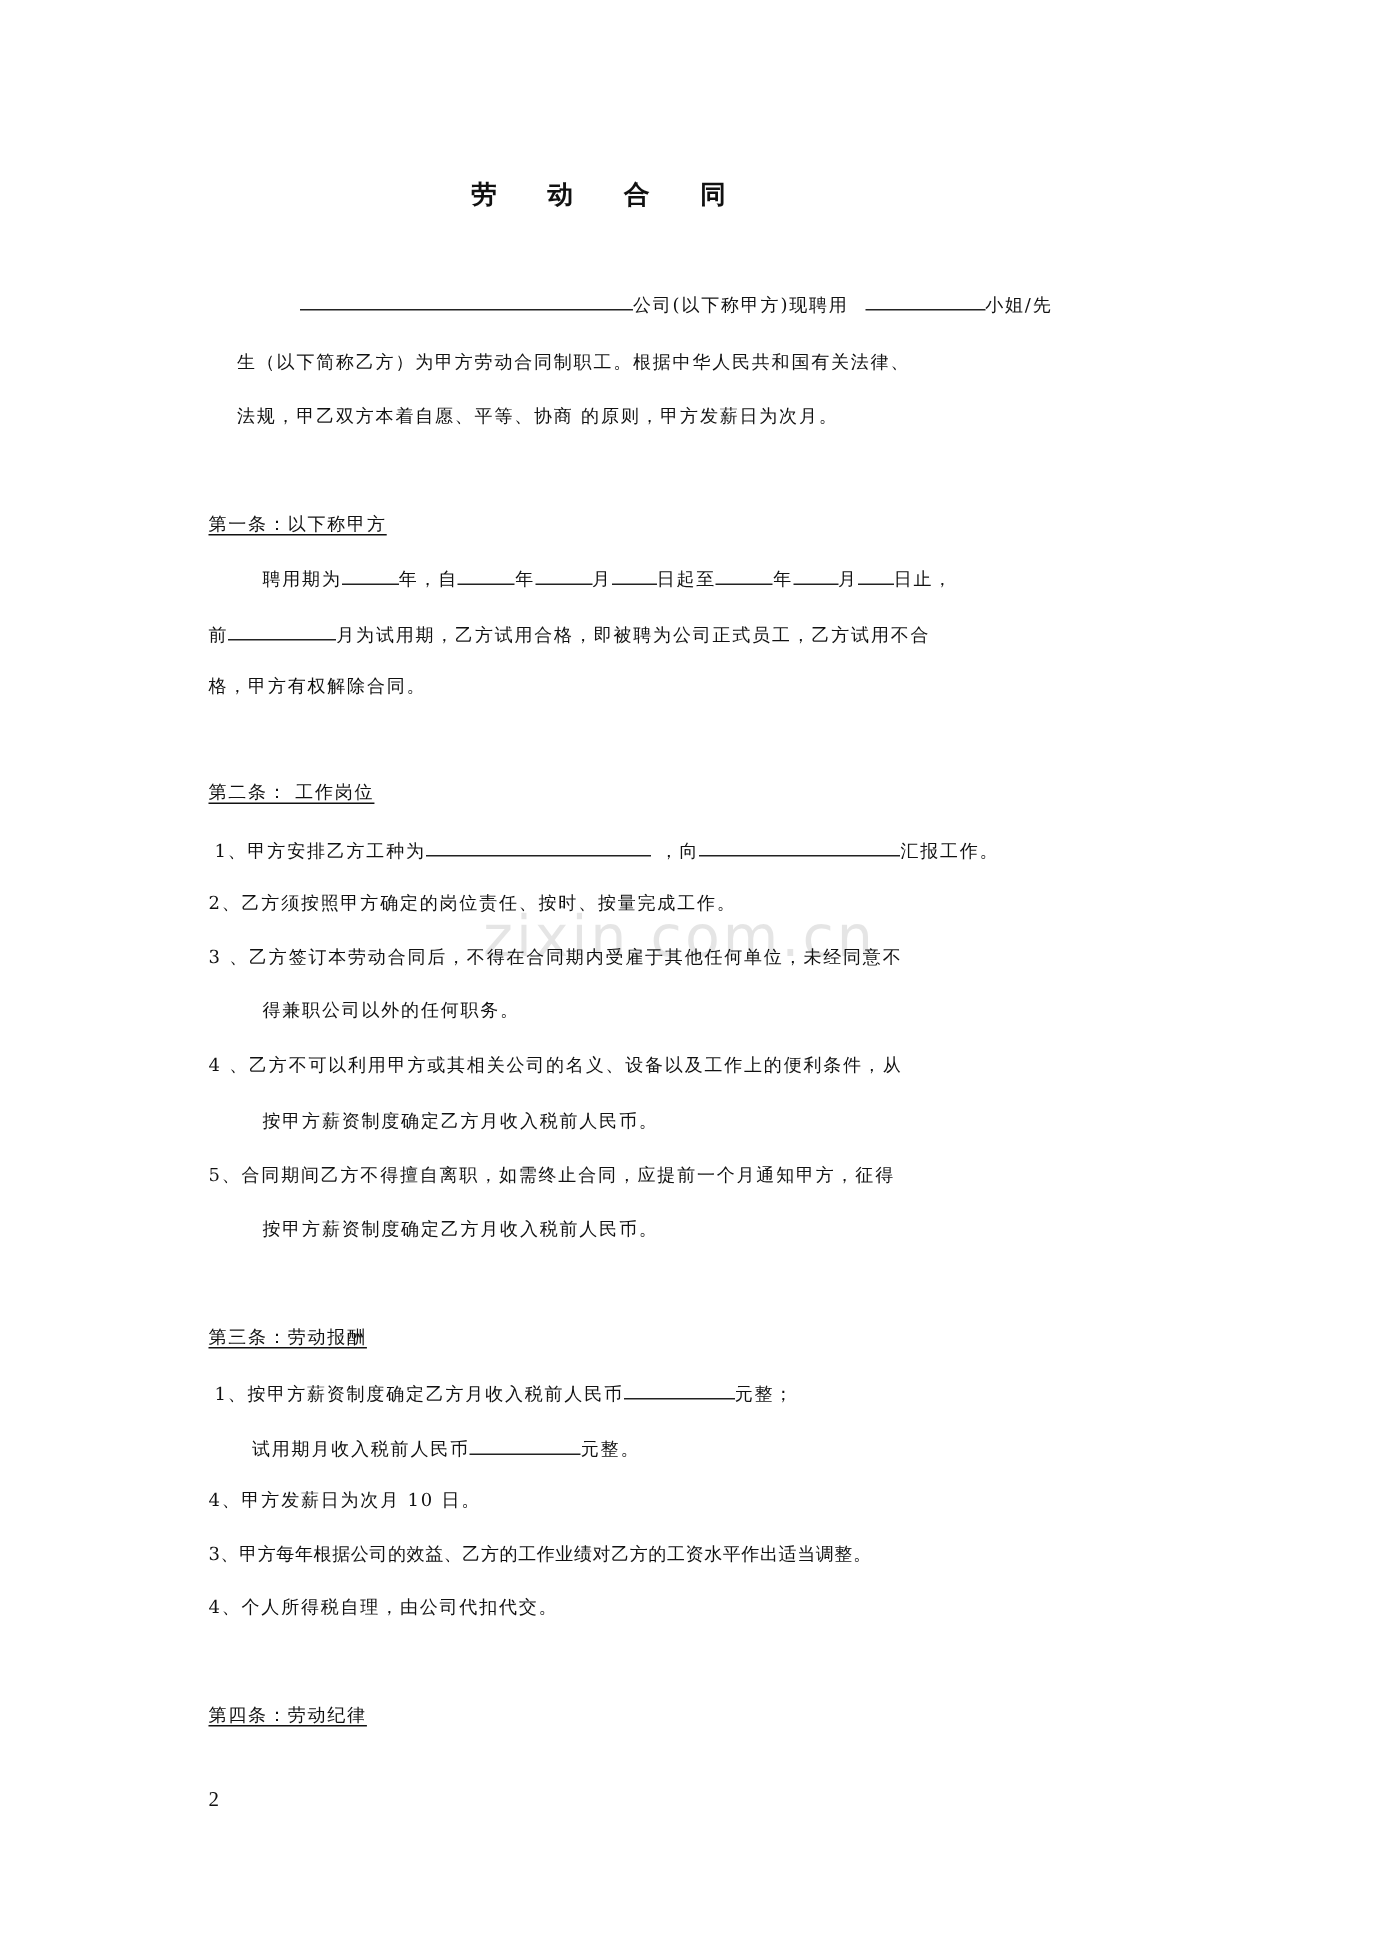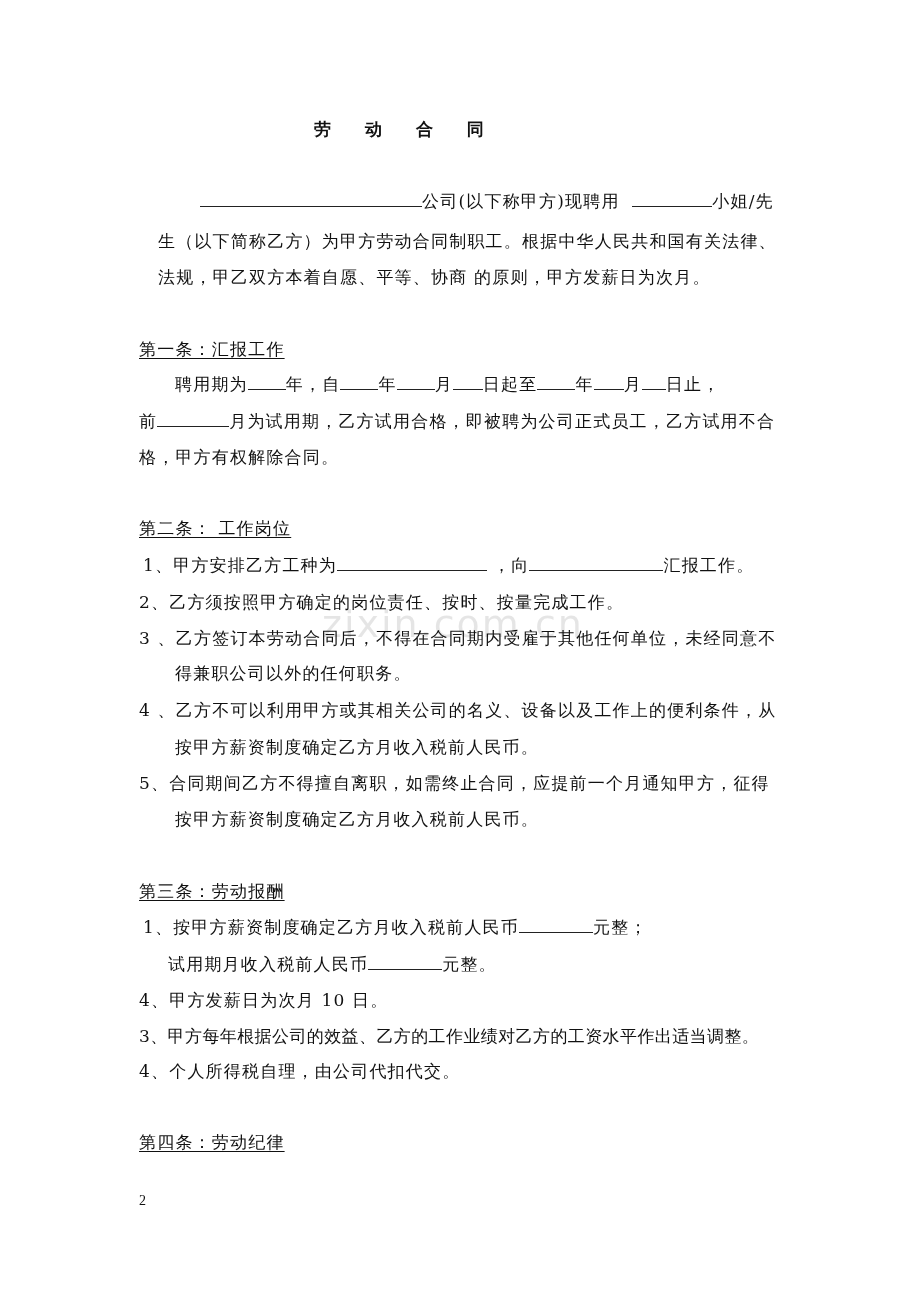--- a/index.html
+++ b/index.html
@@ -1,21 +1,21 @@
 <!DOCTYPE html>
 <html><head>
 <meta charset="utf-8">
 <style>
   html, body { margin: 0; padding: 0; background: #ffffff; }
   body {
     width: 920px; height: 1302px; position: relative; overflow: hidden;
     font-family: "DejaVu Serif", "Liberation Serif", serif;
     color: #111111;
   }
-  .line { position: absolute; font-size: 17px; white-space: nowrap; line-height: 22px; letter-spacing: 1.2px; }
+  .line { position: absolute; font-size: 12px; white-space: nowrap; line-height: 22px; letter-spacing: 1.2px; }
   .title { position: absolute; top: 118px; left: 0; width: 812px; text-align: center; font-size: 17px; font-weight: bold; letter-spacing: 14px; }
   .heading { text-decoration: underline; text-underline-offset: 3px; }
   .blank { display: inline-block; border-bottom: 1px solid #222; height: 16px; vertical-align: baseline; }
   .watermark {
     position: absolute; top: 602px; left: 322px;
     font-family: "DejaVu Sans", "Liberation Sans", sans-serif;
     font-size: 38px; color: rgba(0,0,0,0.10); letter-spacing: 2px;
     pointer-events: none;
   }
   .pagenum { position: absolute; top: 1193px; left: 139px; font-size: 14px; font-family: "Liberation Serif", serif; }
@@ -27,21 +27,21 @@
 
   <div class="title">劳 动 合 同</div>
 
   <div class="line" style="top:190px; left:200px;">
     <span class="blank" style="width:222px;"></span><span>公司(以下称甲方)现聘用</span>
     <span class="blank" style="width:80px; margin-left:6px;"></span><span>小姐/先</span>
   </div>
   <div class="line" style="top:230px; left:158px;">生（以下简称乙方）为甲方劳动合同制职工。根据中华人民共和国有关法律、</div>
   <div class="line" style="top:266px; left:158px;">法规，甲乙双方本着自愿、平等、协商 的原则，甲方发薪日为次月。</div>
 
-  <div class="line heading" style="top:338px; left:139px;">第一条：汇报工作</div>
+  <div class="line heading" style="top:338px; left:139px;">第一条：以下称甲方</div>
   <div class="line" style="top:373px; left:175px;">
     <span>聘用期为</span><span class="blank" style="width:38px;"></span><span>年，自</span><span class="blank" style="width:38px;"></span><span>年</span><span class="blank" style="width:38px;"></span><span>月</span><span class="blank" style="width:30px;"></span><span>日起至</span><span class="blank" style="width:38px;"></span><span>年</span><span class="blank" style="width:30px;"></span><span>月</span><span class="blank" style="width:24px;"></span><span>日止，</span>
   </div>
   <div class="line" style="top:410px; left:139px;">
     <span>前</span><span class="blank" style="width:72px;"></span><span>月为试用期，乙方试用合格，即被聘为公司正式员工，乙方试用不合</span>
   </div>
   <div class="line" style="top:446px; left:139px;">格，甲方有权解除合同。</div>
 
   <div class="line heading" style="top:517px; left:139px;">第二条：  工作岗位</div>
   <div class="line" style="top:554px; left:143px;">

